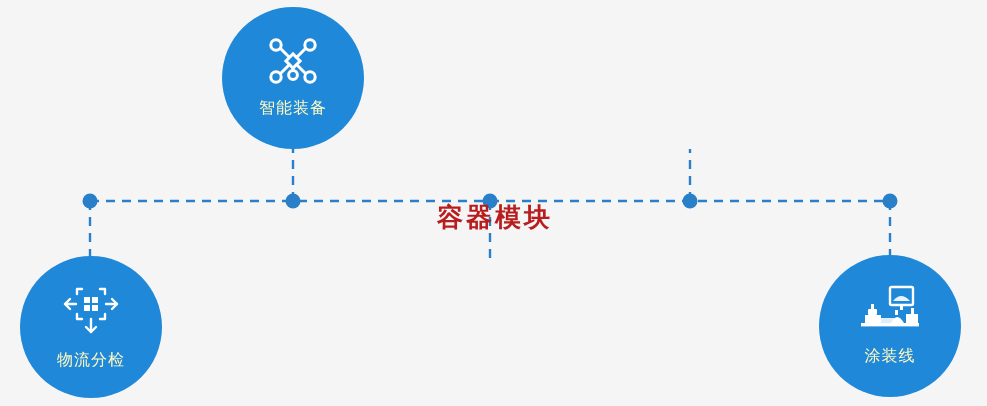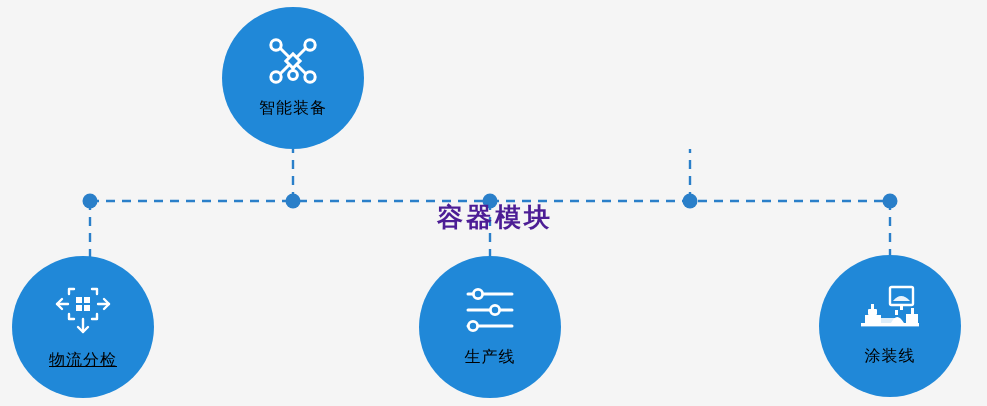--- a/index.html
+++ b/index.html
@@ -25,42 +25,42 @@
     top: 0;
     width: 987px;
     height: 406px;
   }
   .watermark {
     position: absolute;
     left: 437px;
     top: 200px;
     font-size: 26px;
     letter-spacing: 3px;
-    color: #4c1d95;
+    color: #b91c1c;
     font-weight: 700;
     white-space: nowrap;
     user-select: none;
   }
   .bubble {
     position: absolute;
     border-radius: 50%;
     background: #2088d8;
     display: flex;
     flex-direction: column;
     align-items: center;
     justify-content: center;
     box-sizing: border-box;
   }
   .bubble .glyph {
     display: block;
     line-height: 0;
   }
   .bubble .caption {
     margin-top: 13px;
-    color: #000000;
+    color: #fef9c3;
     font-size: 16px;
     letter-spacing: 1px;
     white-space: nowrap;
     text-align: right;
   }
 </style>
 </head>
 <body>
 
 <div id="stage">
@@ -100,21 +100,21 @@
           <circle cx="44" cy="40" r="5.2"></circle>
           <rect x="22" y="19" width="10" height="10" transform="rotate(45 27 24)"></rect>
           <circle cx="27" cy="38" r="4.4"></circle>
         </g>
       </svg>
     </span>
     <span class="caption">智能装备</span>
   </div>
 
 
-  <div class="bubble" style="left:12px; top:256px; width:142px; height:142px;text-decoration:underline;">
+  <div class="bubble" style="left:20px; top:256px; width:142px; height:142px;">
     <span class="glyph">
       <svg width="58" height="54" viewBox="0 0 58 54" xmlns="http://www.w3.org/2000/svg">
         <g fill="none" stroke="#ffffff" stroke-width="2.4" stroke-linecap="round" stroke-linejoin="round">
           <path d="M20 6 h-5 v5"></path>
           <path d="M38 6 h5 v5"></path>
           <path d="M20 36 h-5 v-5"></path>
           <path d="M38 36 h5 v-5"></path>
           <path d="M14 21 h-11"></path>
           <path d="M8 16 l-5 5 l5 5"></path>
           <path d="M44 21 h11"></path>
@@ -126,37 +126,20 @@
           <rect x="22" y="14" width="6" height="6"></rect>
           <rect x="30" y="14" width="6" height="6"></rect>
           <rect x="22" y="22" width="6" height="6"></rect>
           <rect x="30" y="22" width="6" height="6"></rect>
         </g>
       </svg>
     </span>
     <span class="caption">物流分检</span>
   </div>
 
-  <div class="bubble" style="left:419px; top:256px; width:142px; height:142px;">
-    <span class="glyph">
-      <svg width="56" height="48" viewBox="0 0 56 48" xmlns="http://www.w3.org/2000/svg">
-        <g stroke="#ffffff" stroke-width="3" stroke-linecap="round" fill="none">
-          <line x1="6" y1="8" x2="50" y2="8"></line>
-          <line x1="6" y1="24" x2="50" y2="24"></line>
-          <line x1="6" y1="40" x2="50" y2="40"></line>
-        </g>
-        <g fill="#2088d8" stroke="#ffffff" stroke-width="2.8">
-          <circle cx="16" cy="8" r="4.6"></circle>
-          <circle cx="33" cy="24" r="4.6"></circle>
-          <circle cx="11" cy="40" r="4.6"></circle>
-        </g>
-      </svg>
-    </span>
-    <span class="caption">生产线</span>
-  </div>
 
   <div class="bubble" style="left:819px; top:255px; width:142px; height:142px;">
     <span class="glyph">
       <svg width="66" height="48" viewBox="0 0 66 48" xmlns="http://www.w3.org/2000/svg">
 
         <g fill="none" stroke="#ffffff" stroke-width="2.4">
           <rect x="33" y="2" width="23" height="18" rx="1.5"></rect>
         </g>
         <path d="M36 16 q8 -10 17 0 z" fill="#ffffff" opacity="0.9"></path>
         <rect x="43" y="20" width="3" height="5" fill="#ffffff"></rect>

